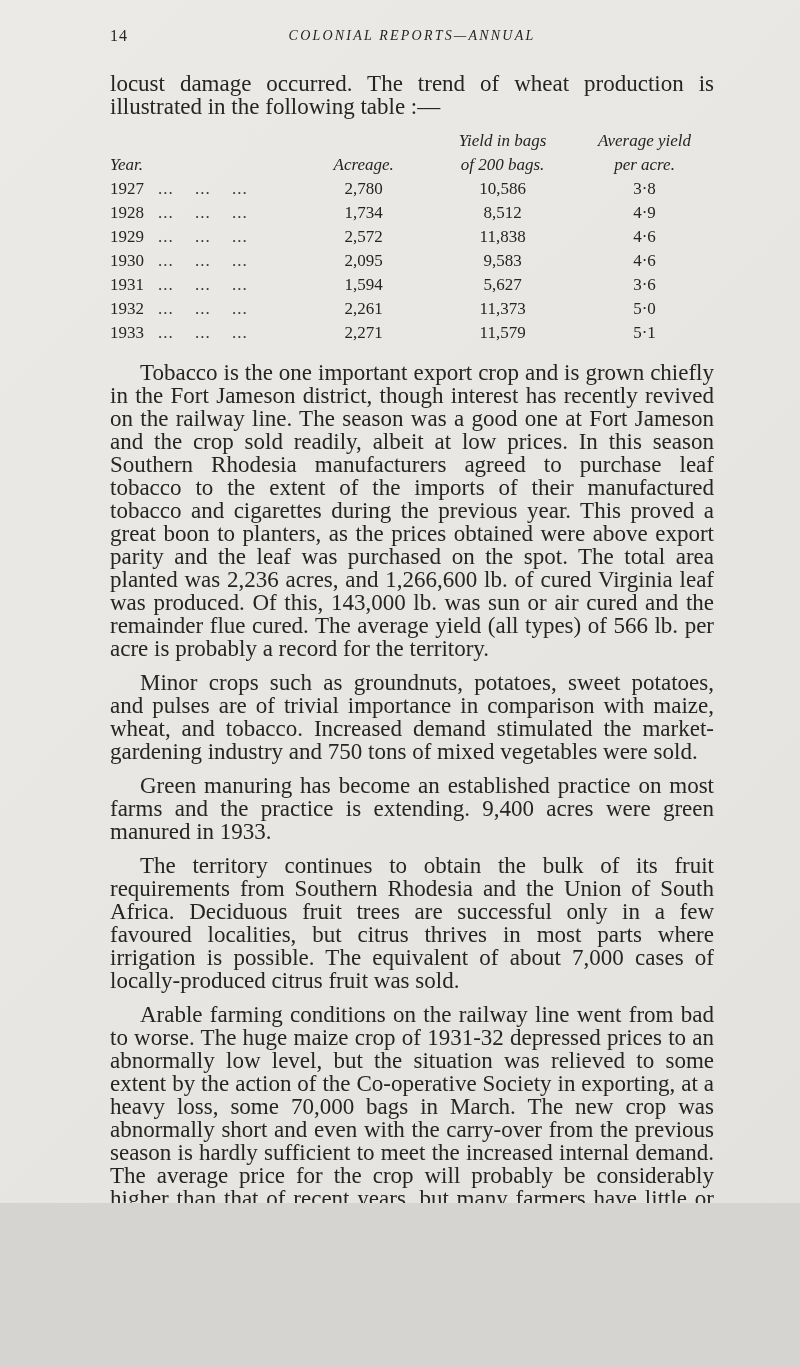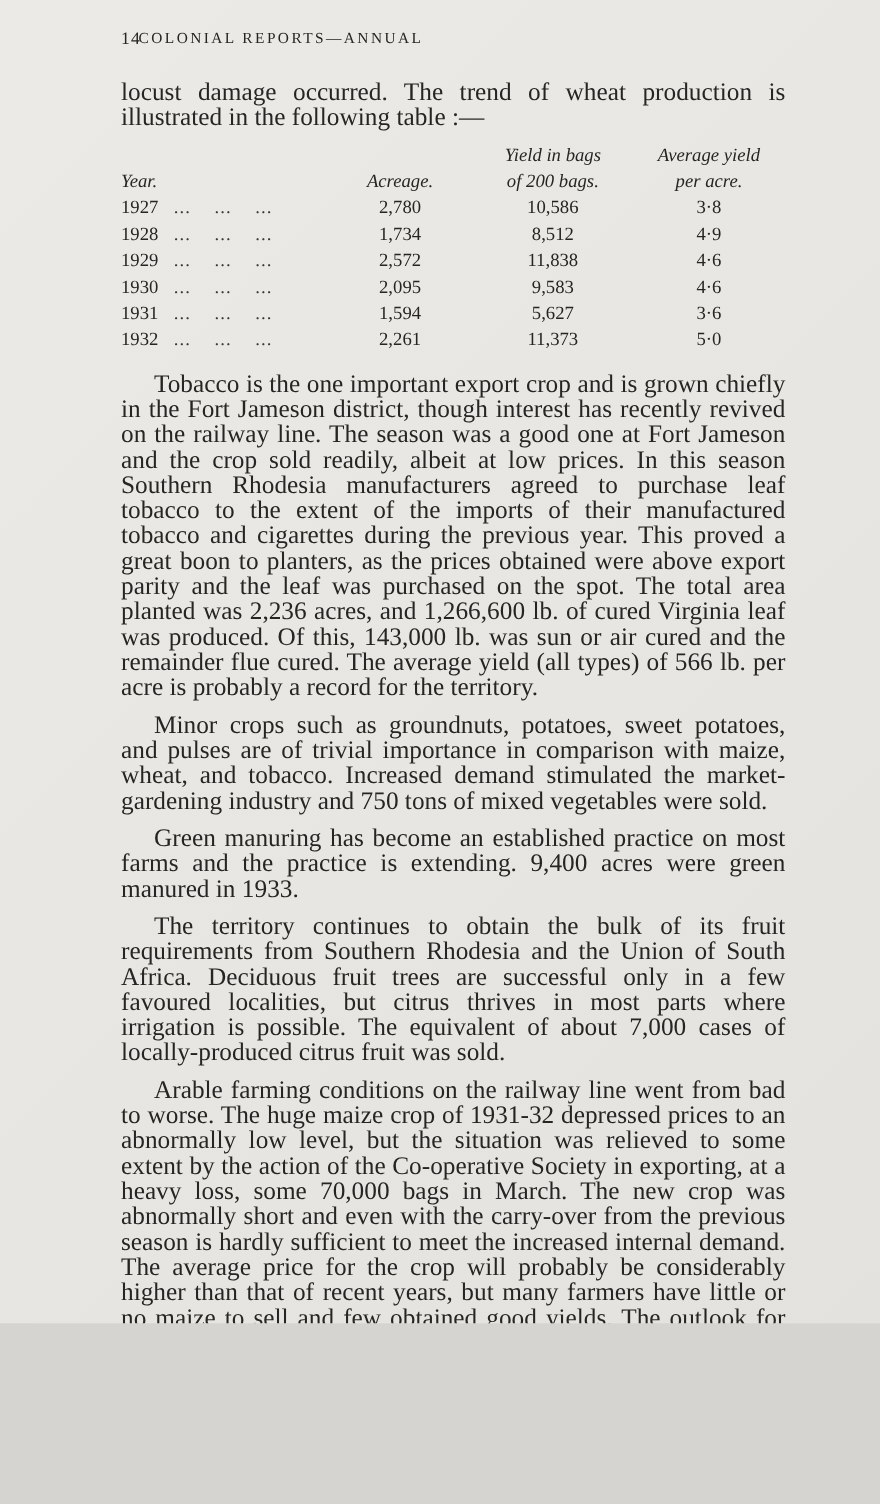--- a/index.html
+++ b/index.html
@@ -25,26 +25,27 @@
   }
   .page-num {
     position: absolute;
     left: 0;
     top: 1px;
     font-size: 16px;
     letter-spacing: 1px;
   }
   .running-title {
     position: absolute;
-    left: 16px;
+    left: 0;
     right: 0;
     top: 2px;
-    text-align: left;
+    text-align: center;
     font-size: 14px;
     letter-spacing: 2.2px;
+    font-style: italic;
   }
 
   .para {
     font-size: 23px;
     line-height: 23px;
     text-align: justify;
     margin: 0 0 11px 0;
     text-indent: 30px;
   }
   .para.no-indent { text-indent: 0; }
@@ -132,20 +133,26 @@
         <td class="c-acre">1,594</td>
         <td class="c-yield">5,627</td>
         <td class="c-avg">3·6</td>
       </tr>
       <tr>
         <td class="c-year"><span>1932</span><span class="dots">... ... ...</span></td>
         <td class="c-acre">2,261</td>
         <td class="c-yield">11,373</td>
         <td class="c-avg">5·0</td>
       </tr>
+      <tr>
+        <td class="c-year"><span>1933</span><span class="dots">... ... ...</span></td>
+        <td class="c-acre">2,271</td>
+        <td class="c-yield">11,579</td>
+        <td class="c-avg">5·1</td>
+      </tr>
     </tbody>
   </table>
 
   <p class="para">Tobacco is the one important export crop and is grown chiefly in the Fort Jameson district, though interest has recently revived on the railway line. The season was a good one at Fort Jameson and the crop sold readily, albeit at low prices. In this season Southern Rhodesia manufacturers agreed to purchase leaf tobacco to the extent of the imports of their manufactured tobacco and cigarettes during the previous year. This proved a great boon to planters, as the prices obtained were above export parity and the leaf was purchased on the spot. The total area planted was 2,236 acres, and 1,266,600 lb. of cured Virginia leaf was produced. Of this, 143,000 lb. was sun or air cured and the remainder flue cured. The average yield (all types) of 566 lb. per acre is probably a record for the territory.</p>
   <p class="para">Minor crops such as groundnuts, potatoes, sweet potatoes, and pulses are of trivial importance in comparison with maize, wheat, and tobacco. Increased demand stimulated the market-gardening industry and 750 tons of mixed vegetables were sold.</p>
   <p class="para">Green manuring has become an established practice on most farms and the practice is extending. 9,400 acres were green manured in 1933.</p>
   <p class="para">The territory continues to obtain the bulk of its fruit requirements from Southern Rhodesia and the Union of South Africa. Deciduous fruit trees are successful only in a few favoured localities, but citrus thrives in most parts where irrigation is possible. The equivalent of about 7,000 cases of locally-produced citrus fruit was sold.</p>
   <p class="para">Arable farming conditions on the railway line went from bad to worse. The huge maize crop of 1931-32 depressed prices to an abnormally low level, but the situation was relieved to some extent by the action of the Co-operative Society in exporting, at a heavy loss, some 70,000 bags in March. The new crop was abnormally short and even with the carry-over from the previous season is hardly sufficient to meet the increased internal demand. The average price for the crop will probably be considerably higher than that of recent years, but many farmers have little or no maize to sell and few obtained good yields. The outlook for the future would be fairly promising were it not for the locust menace.</p>
 
 </div>

